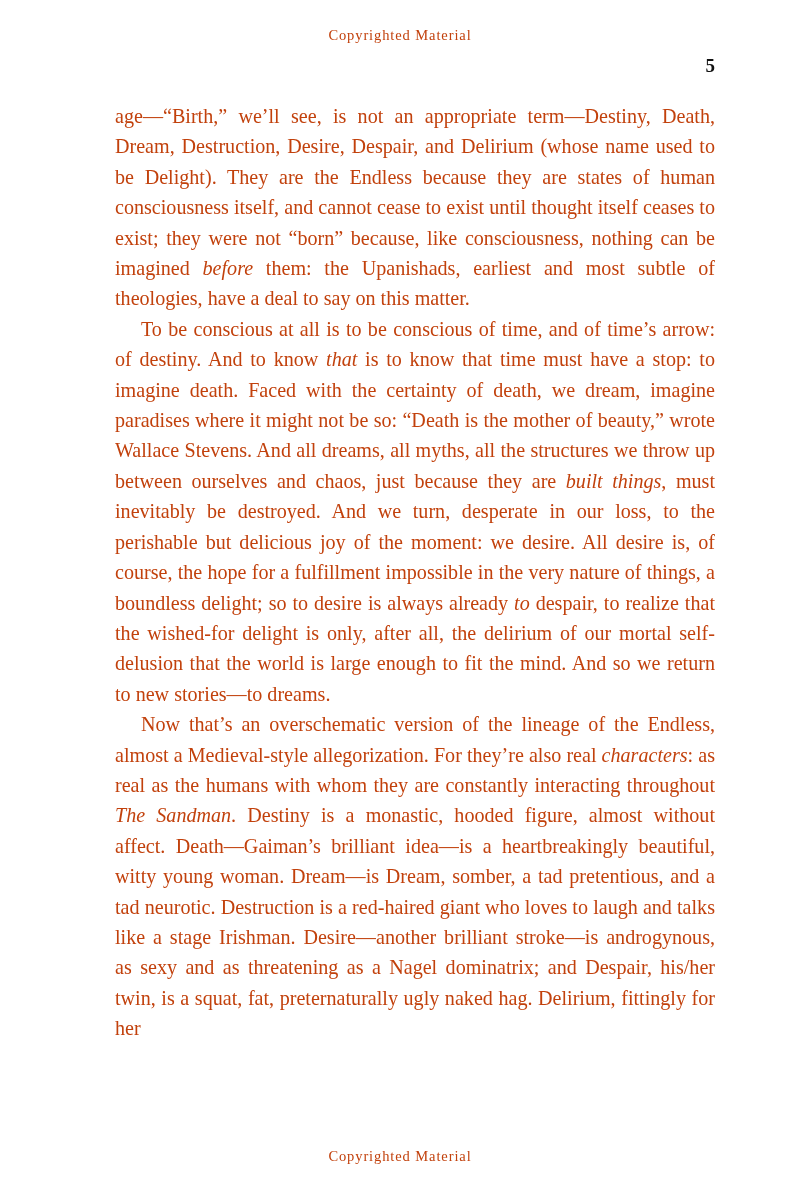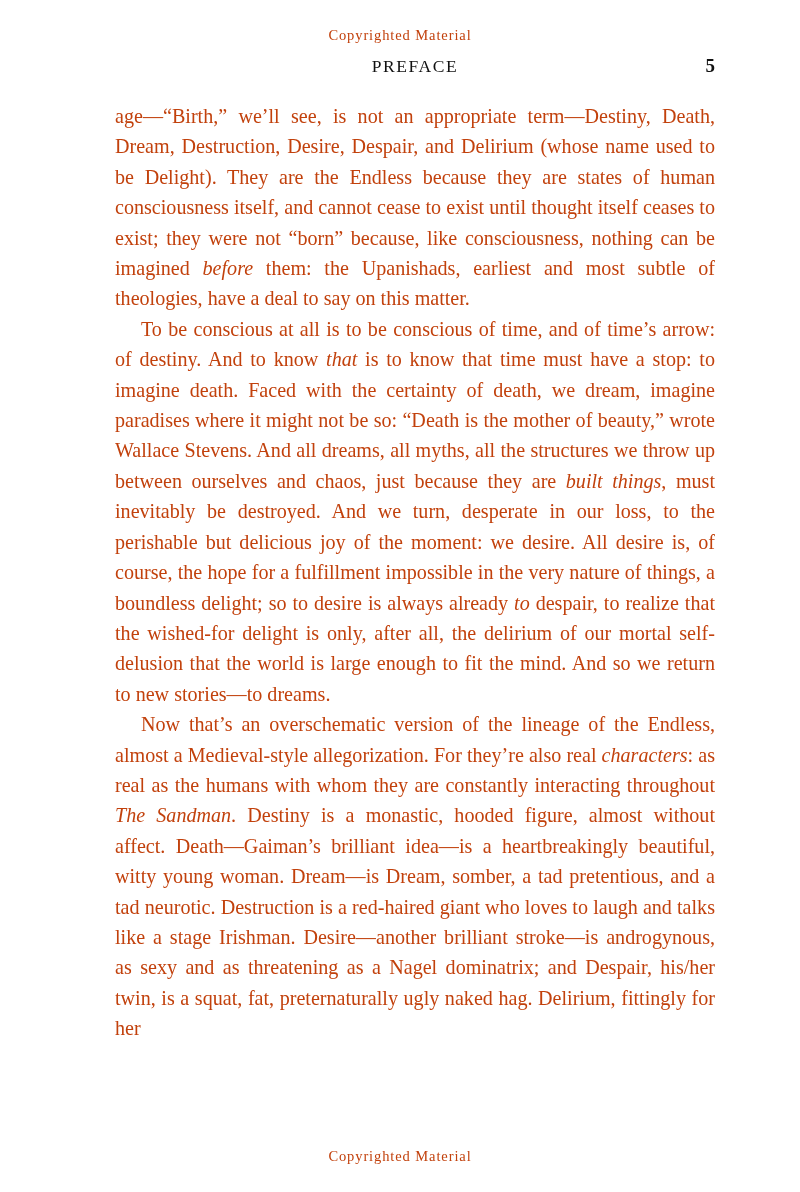--- a/index.html
+++ b/index.html
@@ -78,21 +78,20 @@
   }
 </style>
 </head>
 <body>
 
 <div class="page">
 
   <div class="watermark-top">Copyrighted Material</div>
 
   <div class="running-head">
-    <div class="title">PREFACE</div>
     <div class="folio">5</div>
   </div>
 
   <div class="body-text">
     <p>age—“Birth,” we’ll see, is not an appropriate term—Destiny, Death, Dream, Destruction, Desire, Despair, and Delirium (whose name used to be Delight). They are the Endless because they are states of human consciousness itself, and cannot cease to exist until thought itself ceases to exist; they were not “born” because, like consciousness, nothing can be imagined <i>before</i> them: the Upanishads, earliest and most subtle of theologies, have a deal to say on this matter.</p>
     <p class="indent">To be conscious at all is to be conscious of time, and of time’s arrow: of destiny. And to know <i>that</i> is to know that time must have a stop: to imagine death. Faced with the certainty of death, we dream, imagine paradises where it might not be so: “Death is the mother of beauty,” wrote Wallace Stevens. And all dreams, all myths, all the structures we throw up between ourselves and chaos, just because they are <i>built things</i>, must inevitably be destroyed. And we turn, desperate in our loss, to the perishable but delicious joy of the moment: we desire. All desire is, of course, the hope for a fulfillment impossible in the very nature of things, a boundless delight; so to desire is always already <i>to</i> despair, to realize that the wished-for delight is only, after all, the delirium of our mortal self-delusion that the world is large enough to fit the mind. And so we return to new stories—to dreams.</p>
     <p class="indent">Now that’s an overschematic version of the lineage of the Endless, almost a Medieval-style allegorization. For they’re also real <i>characters</i>: as real as the humans with whom they are constantly interacting throughout <i>The Sandman</i>. Destiny is a monastic, hooded figure, almost without affect. Death—Gaiman’s brilliant idea—is a heartbreakingly beautiful, witty young woman. Dream—is Dream, somber, a tad pretentious, and a tad neurotic. Destruction is a red-haired giant who loves to laugh and talks like a stage Irishman. Desire—another brilliant stroke—is androgynous, as sexy and as threatening as a Nagel dominatrix; and Despair, his/her twin, is a squat, fat, preternaturally ugly naked hag. Delirium, fittingly for her</p>
   </div>
 
   <div class="watermark-bottom">Copyrighted Material</div>

